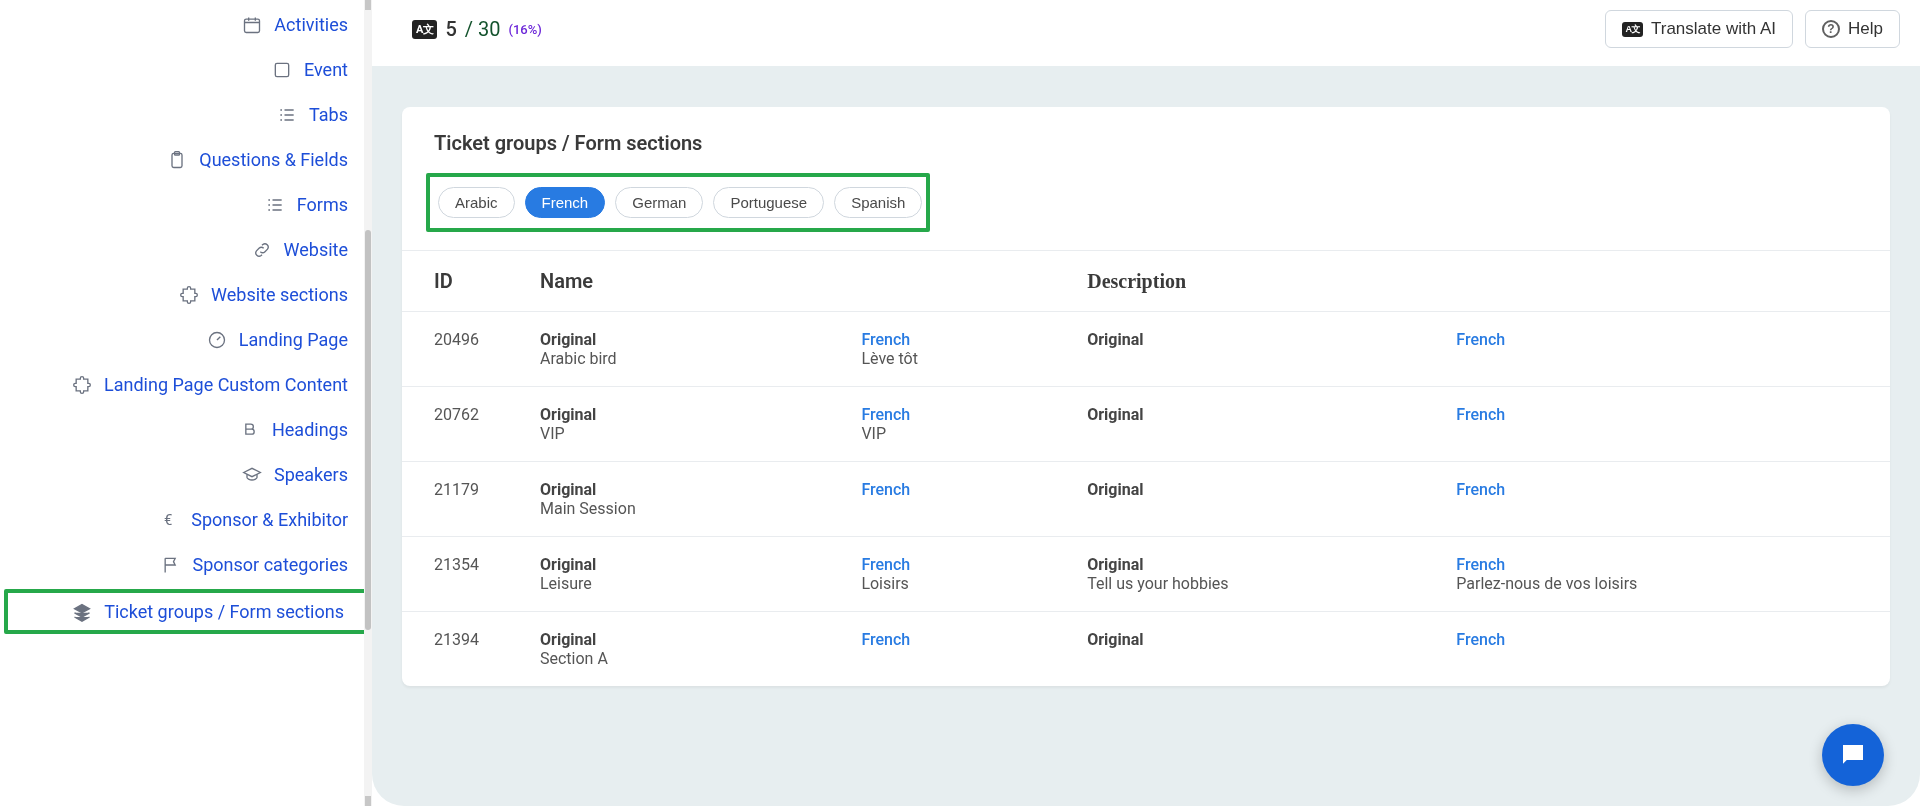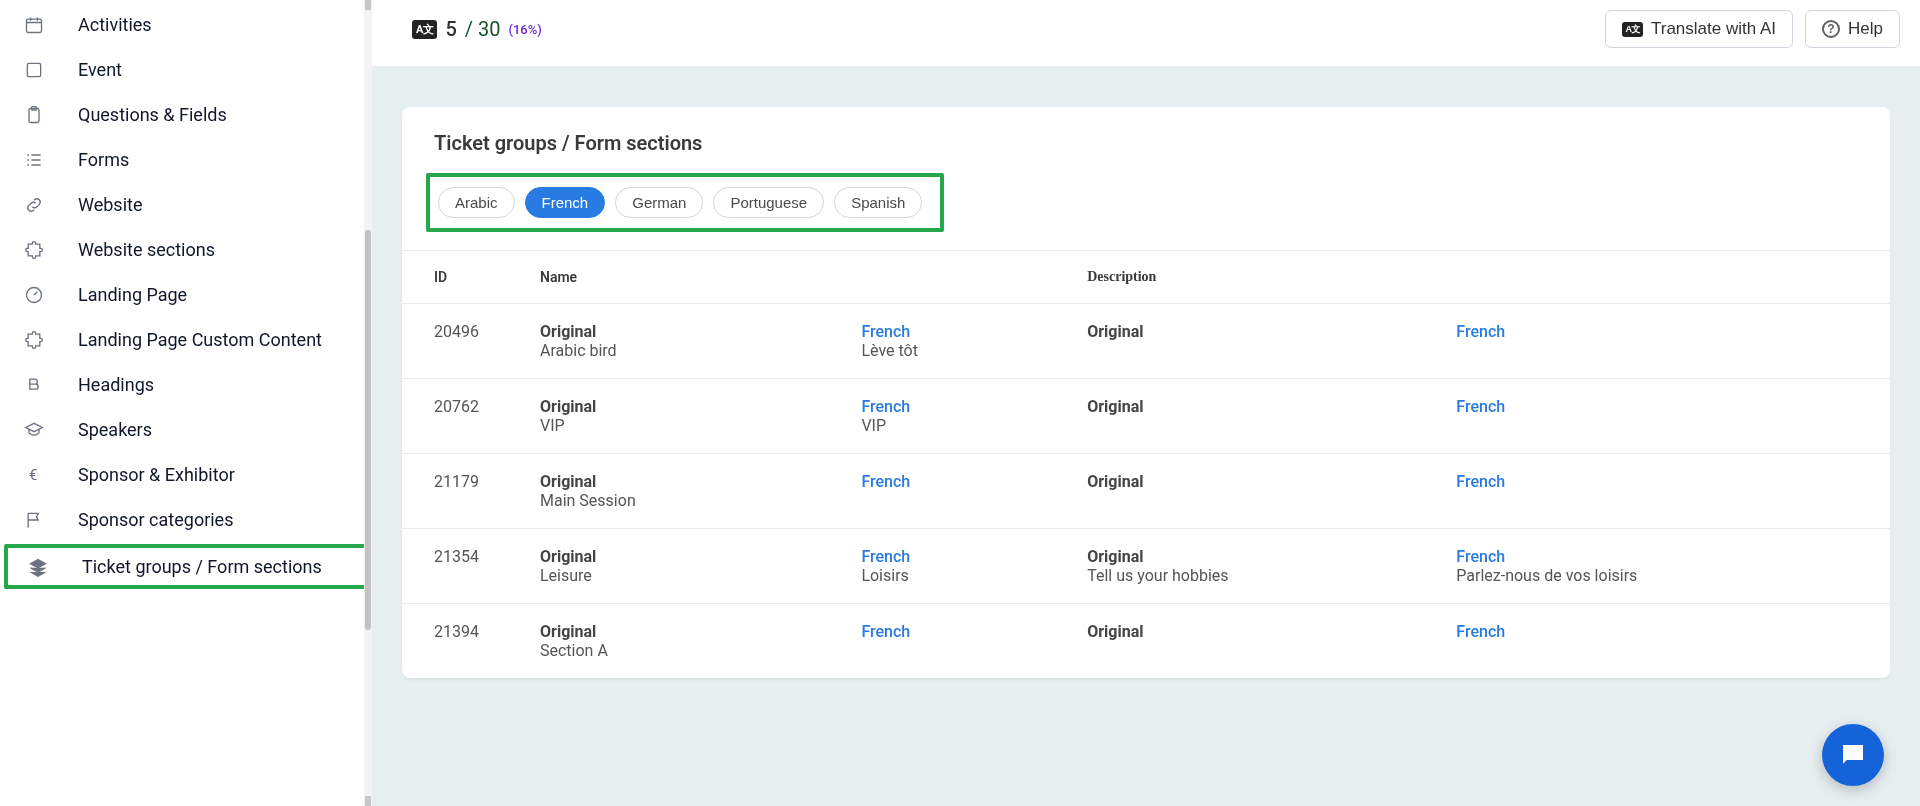--- a/index.html
+++ b/index.html
@@ -3,41 +3,41 @@
 <meta charset="utf-8">
 <style>
 * { margin:0; padding:0; box-sizing:border-box; }
 body { font-family:-apple-system,BlinkMacSystemFont,"Segoe UI",Roboto,sans-serif; background:#fff; overflow:hidden; }
 .layout { display:flex; width:1920px; height:806px; }
 .sidebar { width:372px; background:#fff; position:relative; padding-top:2px; }
 .sidebar-scroll { width:8px; background:#f3f3f3; position:absolute; right:0; top:0; bottom:0; }
 .sidebar-scroll::before { content:""; position:absolute; top:0; left:1px; width:6px; height:10px; background:#c7c7c7; }
 .sidebar-scroll::after { content:""; position:absolute; bottom:0; left:1px; width:6px; height:10px; background:#c7c7c7; }
 .sidebar-thumb { position:absolute; left:1px; top:230px; width:6px; height:400px; background:#c2c2c2; border-radius:3px; }
-.sidebar-item { display:flex; align-items:center; gap:34px; padding:12px 24px; cursor:pointer; color:#0f172a; font-size:18px; font-weight:400; }
+.sidebar-item { display:flex; align-items:center; gap:12px; padding:12px 24px; cursor:pointer; color:#1d4ed8; font-size:18px; font-weight:400;justify-content:flex-end; }
 .sidebar-item.highlighted { border:4px solid #26a84a; border-radius:2px; margin:2px 4px 2px 4px; padding:8px 20px; }
 .sidebar-icon { width:20px; height:20px; flex-shrink:0; fill:none; stroke:#6b7280; stroke-width:1.5; display:flex; align-items:center; justify-content:center; }
-.main { flex:1; display:flex; flex-direction:column; background:#e7eef0; }
+.main { flex:1; display:flex; flex-direction:column; background:#e7eef0;border-radius:32px; }
 .topbar { background:#fff; display:flex; align-items:center; justify-content:space-between; padding:10px 20px 18px 40px; border-bottom:1px solid #e7eef0; }
 .topbar-left { display:flex; align-items:center; gap:8px; font-size:20px; color:#333; font-weight:500; }
 .lang-badge { background:#222; color:#fff; font-size:11px; font-weight:700; padding:2px 4px; border-radius:3px; letter-spacing:-0.5px; }
 .lang-badge.sm { font-size:9px; padding:1px 3px; }
 .pct { color:#6d28d9; font-size:13px; font-weight:500; }
 .topbar-right { display:flex; gap:12px; }
 .btn { border:1px solid #d0d7de; background:#fff; border-radius:6px; padding:8px 16px; font-size:17px; color:#333; display:flex; align-items:center; gap:8px; cursor:pointer; font-weight:500; }
 .help-icn { width:18px; height:18px; border:2px solid #606060; border-radius:50%; display:inline-flex; align-items:center; justify-content:center; font-size:12px; font-weight:700; color:#606060; }
 .content-wrap { padding:40px 30px; overflow:auto; flex:1; }
 .card { background:#fff; border-radius:8px; box-shadow:0 2px 3px rgba(0,0,0,0.05); }
 .card-header { padding:24px 32px 18px; }
 .card-title { font-size:20px; font-weight:600; color:#3a3a3a; margin-bottom:18px; }
-.lang-tabs-wrap { display:inline-flex; gap:10px; border:4px solid #26a84a; padding:10px 18px 10px 8px; border-radius:2px; margin-left:-8px; }
+.lang-tabs-wrap { display:inline-flex; gap:10px; border:4px solid #26a84a; padding:10px 4px 10px 8px; border-radius:2px; margin-left:-8px; }
 .lang-pill { border:1px solid #d0d7de; background:#fff; border-radius:20px; padding:6px 16px; font-size:15px; color:#4a4a4a; cursor:pointer; }
 .lang-pill.active { background:#287be2; color:#fff; border-color:#287be2; }
 .table { width:100%; border-collapse:collapse; }
-.table th { text-align:left; padding:18px 18px; font-size:14px; font-weight:600; color:#3a3a3a; border-top:1px solid #e9ecef; border-bottom:1px solid #e9ecef; }
+.table th { text-align:left; padding:18px 18px; font-size:20px; font-weight:600; color:#3a3a3a; border-top:1px solid #e9ecef; border-bottom:1px solid #e9ecef; }
 .table td { padding:18px 18px; font-size:16px; color:#555; border-top:1px solid #e9ecef; vertical-align:top; }
 .col-id { width:120px; padding-left:32px !important; }
 .col-name { width:340px; }
 .col-desc { width:510px;font-family:Liberation Serif, serif; }
 .lbl-orig { font-weight:700; color:#444; }
 .lbl-lang { color:#287be2; font-weight:500; }
 .val { color:#555; font-weight:400; }
 .chat-fab { position:fixed; bottom:20px; right:36px; width:62px; height:62px; background:#1463d8; border-radius:50%; display:flex; align-items:center; justify-content:center; cursor:pointer; box-shadow:0 4px 14px rgba(0,0,0,0.22); }
 .chat-fab svg { width:30px; height:30px; fill:#fff; }
 </style>
@@ -60,20 +60,28 @@
           <span class="sidebar-icon">
             <svg viewBox="0 0 24 24" stroke="#6b7280" fill="none" stroke-width="1.6">
               <rect x="4" y="4" width="16" height="16" rx="2"></rect>
             </svg>
           </span>
           <span>Event</span>
         </div>
         <div class="sidebar-item">
           <span class="sidebar-icon">
             <svg viewBox="0 0 24 24" stroke="#6b7280" fill="none" stroke-width="1.6">
+              <path d="M4 6h2M4 12h2M4 18h2M9 6h11M9 12h11M9 18h11"></path>
+            </svg>
+          </span>
+          <span>Tabs</span>
+        </div>
+        <div class="sidebar-item">
+          <span class="sidebar-icon">
+            <svg viewBox="0 0 24 24" stroke="#6b7280" fill="none" stroke-width="1.6">
               <rect x="6" y="4" width="12" height="17" rx="2"></rect>
               <rect x="9" y="2" width="6" height="4" rx="1"></rect>
             </svg>
           </span>
           <span>Questions &amp; Fields</span>
         </div>
         <div class="sidebar-item">
           <span class="sidebar-icon">
             <svg viewBox="0 0 24 24" stroke="#6b7280" fill="none" stroke-width="1.6">
               <path d="M4 6h2M4 12h2M4 18h2M9 6h11M9 12h11M9 18h11"></path>

